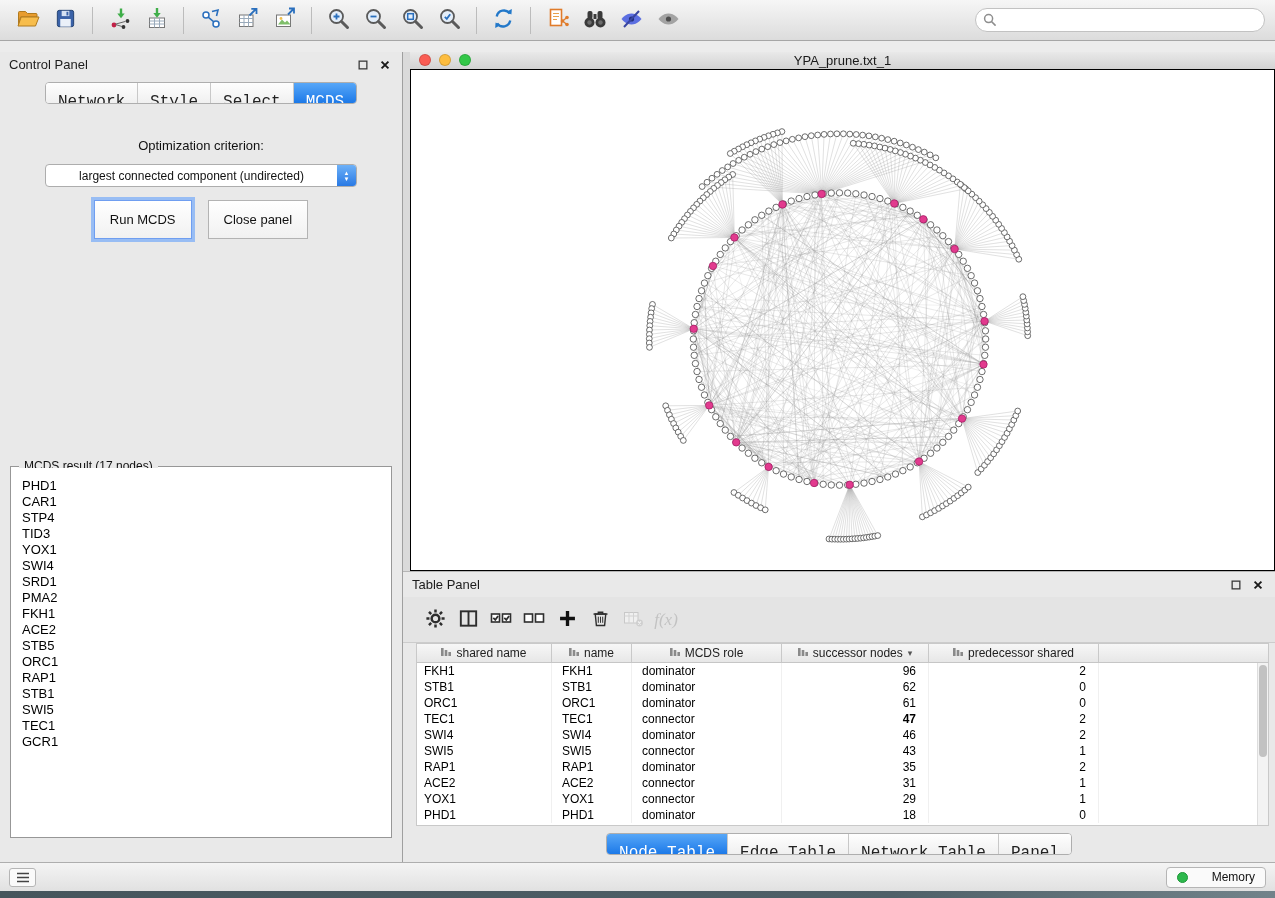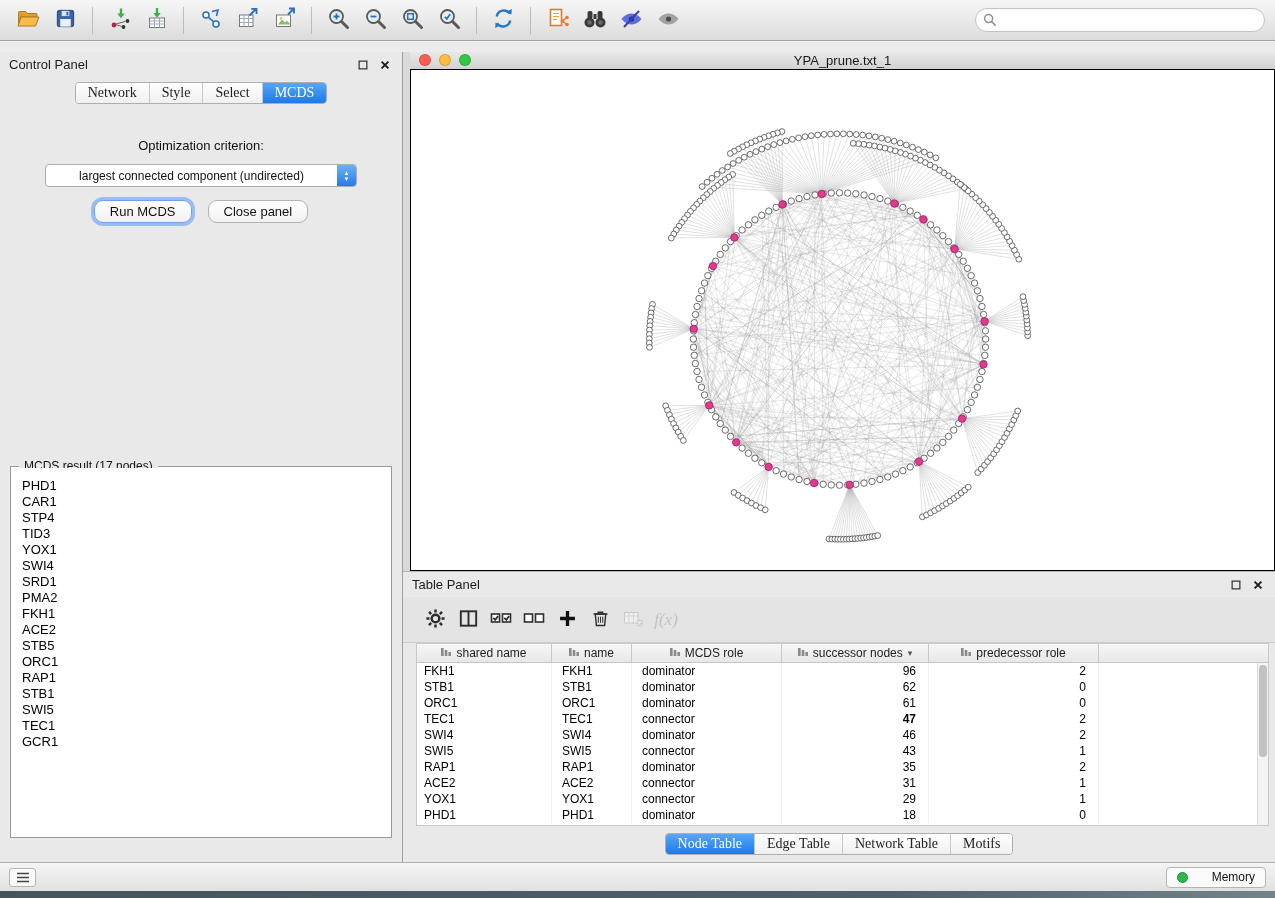--- a/index.html
+++ b/index.html
@@ -17,30 +17,30 @@
 
   .main{flex:1;display:flex;min-height:0;margin-top:11px;}
 
   
   .control-panel{flex:0 0 403px;width:403px;background:#e9e9e9;border-right:1px solid #9f9f9f;display:flex;flex-direction:column;}
   .panel-header{height:25px;display:flex;align-items:center;padding:0 9px;font-size:13px;color:#1c1c1c;}
   .panel-header .sp{flex:1;}
   .win-ctl{width:17px;height:17px;display:flex;align-items:center;justify-content:center;border:none;background:none;margin-left:5px;}
   .cp-tabs{display:flex;justify-content:center;padding:5px 0 6px;}
   .seg{display:inline-flex;border:1px solid #aeaeae;border-radius:4px;overflow:hidden;background:#fcfcfc;}
-  .seg-btn{border:none;border-right:1px solid #c8c8c8;background:linear-gradient(#fefefe,#f0f0f0);padding:2px 12px;font-size:14px;color:#222;font-family:Liberation Serif, serif;height:20px;}
+  .seg-btn{border:none;border-right:1px solid #c8c8c8;background:linear-gradient(#fefefe,#f0f0f0);padding:10px 12px;font-size:16px;color:#222;font-family:Liberation Mono, monospace;height:20px;}
   .seg-btn:last-child{border-right:none;}
   .seg-btn.active{background:linear-gradient(#57a7f8,#1c79e8);color:#fff;}
   .opt-label{text-align:center;font-size:13px;margin-top:28px;color:#111;}
   .dropdown{display:flex;align-items:center;width:312px;height:23px;margin:11px auto 0;background:#fff;border:1px solid #adadad;border-radius:4px;overflow:hidden;}
   .dropdown-val{flex:1;font-size:12px;text-align:center;color:#111;white-space:nowrap;}
   .stepper{width:19px;height:100%;background:linear-gradient(#6db1f8,#2979e4);display:flex;flex-direction:column;align-items:center;justify-content:center;color:#fff;flex:0 0 19px;}
   .stepper span{font-size:6px;line-height:6px;}
   .btn-row{display:flex;justify-content:center;gap:16px;margin-top:13px;}
-  .btn{height:23px;padding:0 15px;font-size:13px;border:1px solid #b3b3b3;border-radius:9px;background:linear-gradient(#ffffff,#f1f1f1);color:#111;font-family:inherit;}
+  .btn{height:39px;padding:0 15px;font-size:13px;border:1px solid #b3b3b3;border-radius:0;background:linear-gradient(#ffffff,#f1f1f1);color:#111;font-family:inherit;}
   .btn.focus{box-shadow:0 0 0 3px rgba(86,153,254,.55);border-color:#6f9ef0;}
   .result-box{margin:auto 10px 24px;height:372px;border:1px solid #979797;position:relative;background:#fff;}
   .result-legend{position:absolute;top:-8px;left:8px;background:#e9e9e9;padding:0 5px;font-size:12px;color:#111;}
   .result-list{position:absolute;top:1px;left:1px;right:1px;bottom:1px;overflow:hidden;padding:10px 0 0 10px;background:#fff;}
   .result-item{font-size:13px;line-height:16px;color:#000;}
 
   
   .right-col{flex:1;display:flex;flex-direction:column;min-width:0;background:#e0e0e0;}
   .network-window{flex:0 0 519px;height:519px;display:flex;flex-direction:column;padding-left:7px;background:#dadada;}
   .network-titlebar{height:17px;position:relative;display:flex;align-items:center;justify-content:center;font-size:13px;color:#1a1a1a;background:linear-gradient(#e9e9e9,#d2d2d2);}
@@ -1336,21 +1336,21 @@
                 <span class="chev">▾</span>
               </div>
               <div class="th" style="width: 170px;">
                 <span><svg width="10" height="10" viewBox="0 0 10 10">
                     <g fill="#8a8a8a">
                       <rect x="0" y="1" width="2.6" height="8"></rect>
                       <rect x="3.7" y="3" width="2.6" height="6"></rect>
                       <rect x="7.4" y="5" width="2.6" height="4"></rect>
                     </g>
                   </svg></span>
-                <span>predecessor role</span>
+                <span>predecessor shared</span>
               </div>
               <div class="th th-fill"></div>
             </div>
           <div class="tbody" id="table-body">
               <div class="trow">
                 <div class="td" style="width: 135px; padding-left: 7px;">FKH1</div>
                 <div class="td" style="width: 80px; padding-left: 10px;">FKH1</div>
                 <div class="td" style="width: 150px; padding-left: 10px;">dominator</div>
                 <div class="td num" style="width: 147px; padding-left: 0px;">96</div>
                 <div class="td num" style="width: 170px; padding-left: 0px;">2</div>
@@ -1431,21 +1431,21 @@
             </div>
           <div class="vscroll">
               <div class="vthumb"></div>
             </div>
         </div>
         <div class="tp-tabs">
           <div class="seg" id="bottom-tabs">
               <button class="seg-btn active">Node Table</button>
               <button class="seg-btn">Edge Table</button>
               <button class="seg-btn">Network Table</button>
-              <button class="seg-btn">Motifs</button>
+              <button class="seg-btn">Panel</button>
             </div>
         </div>
       </div>
 
     </div>
   </div>
 
   <div class="statusbar">
     <button class="list-btn">
       <svg width="14" height="11" viewBox="0 0 14 11">

